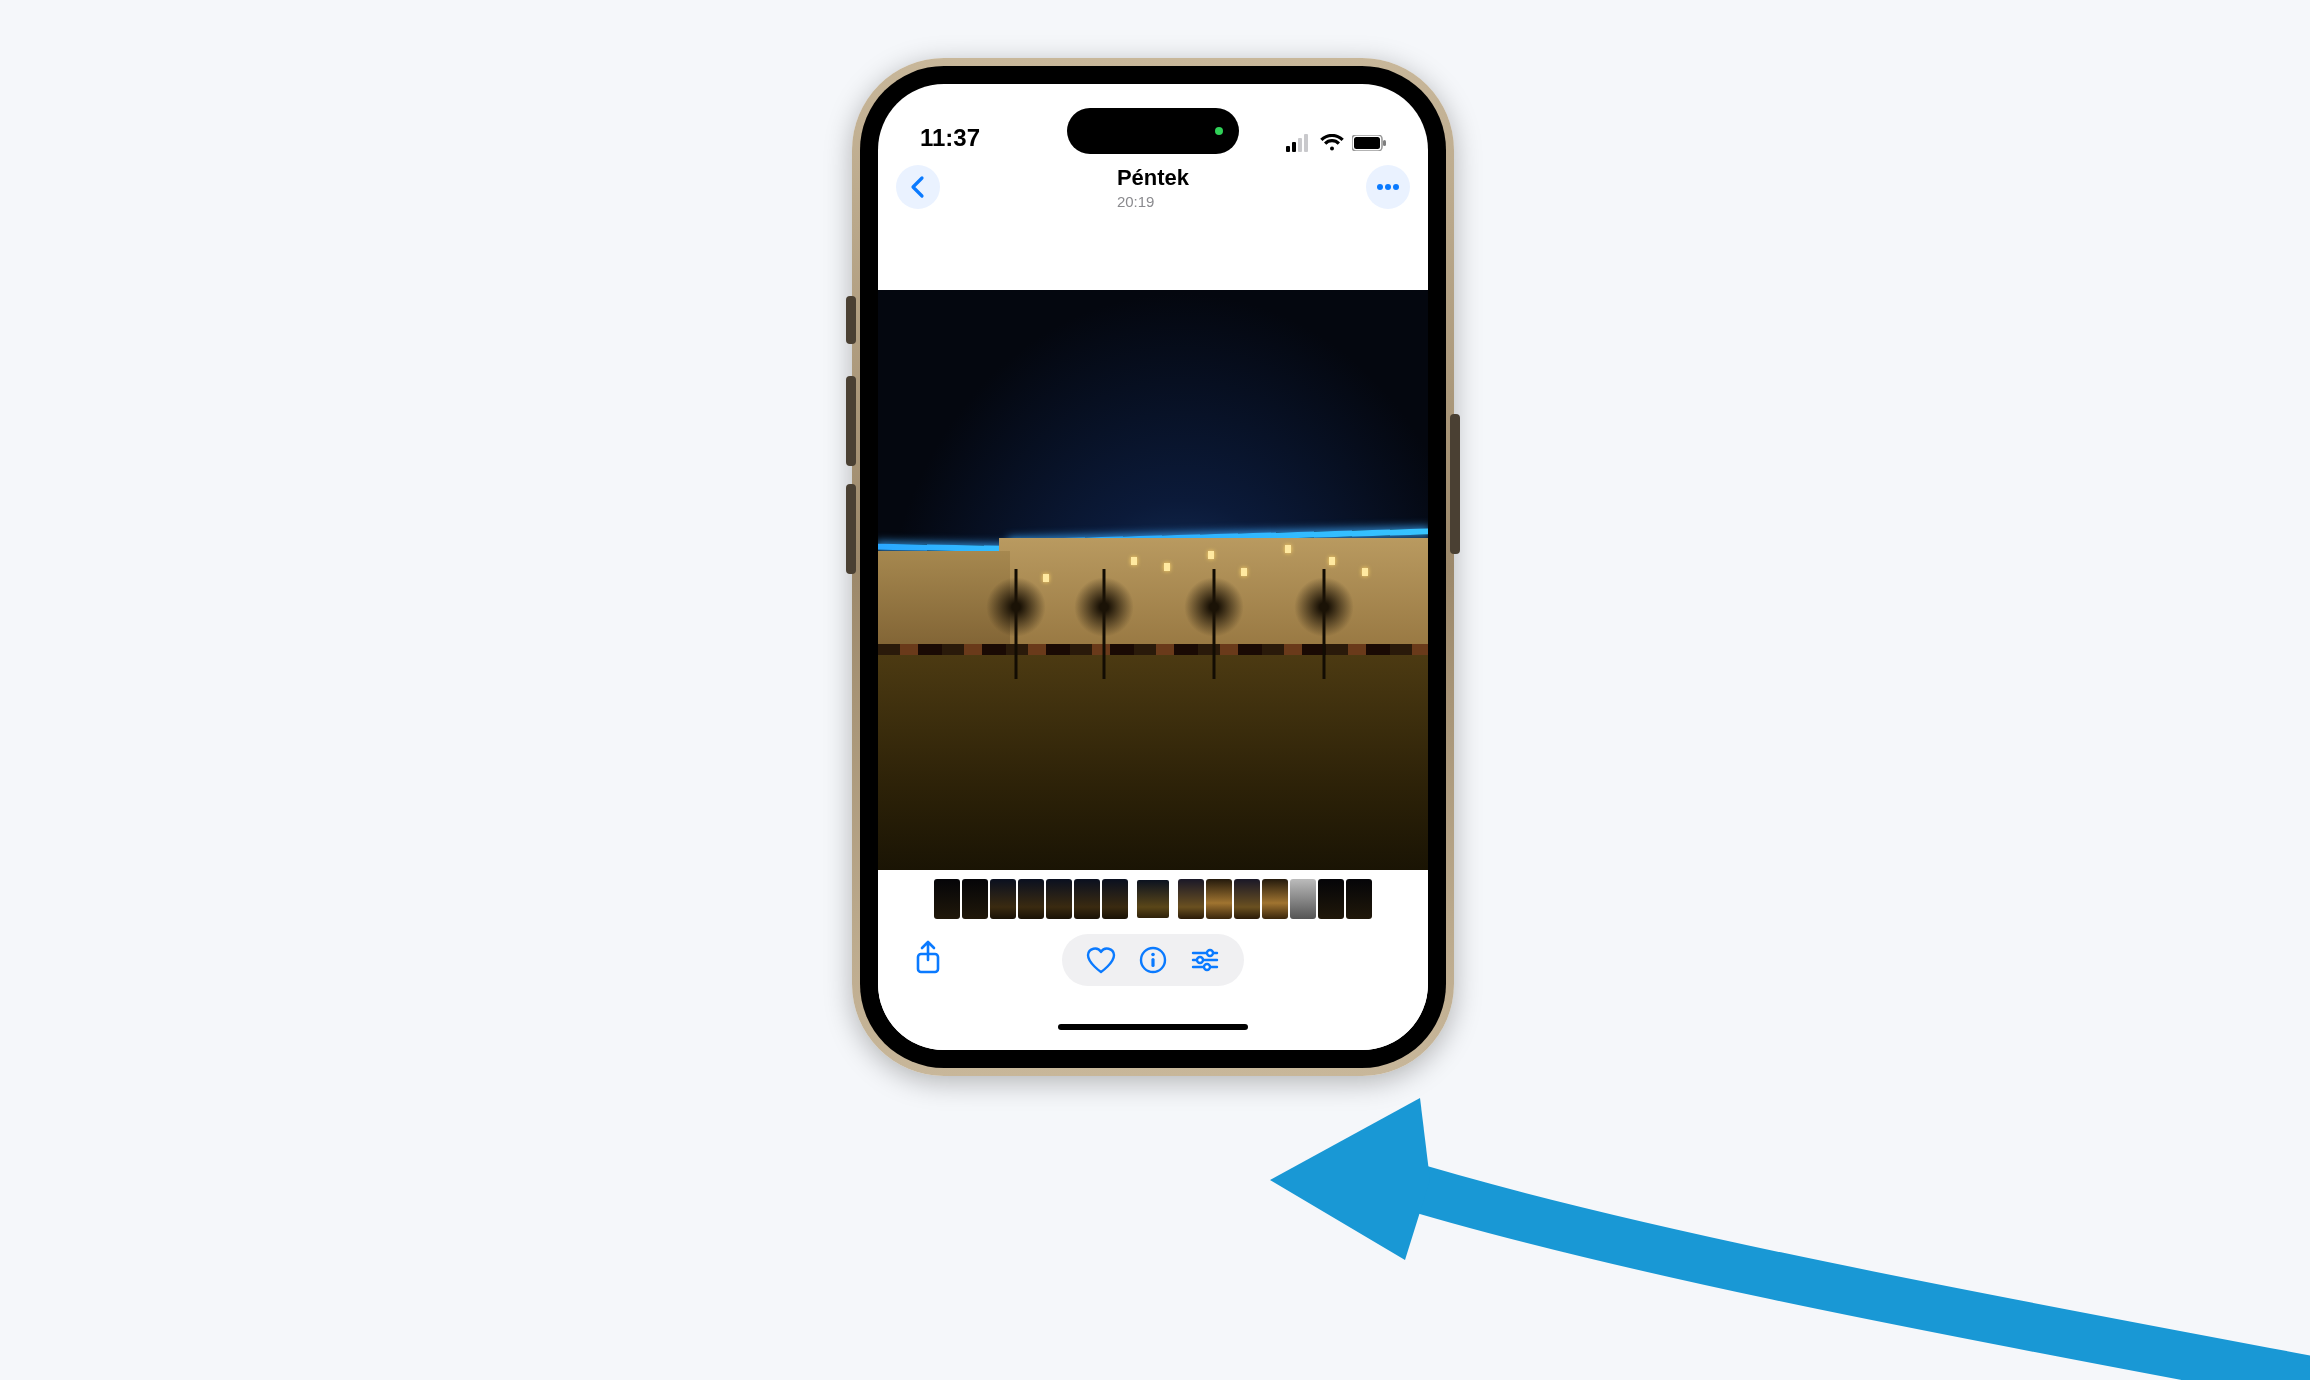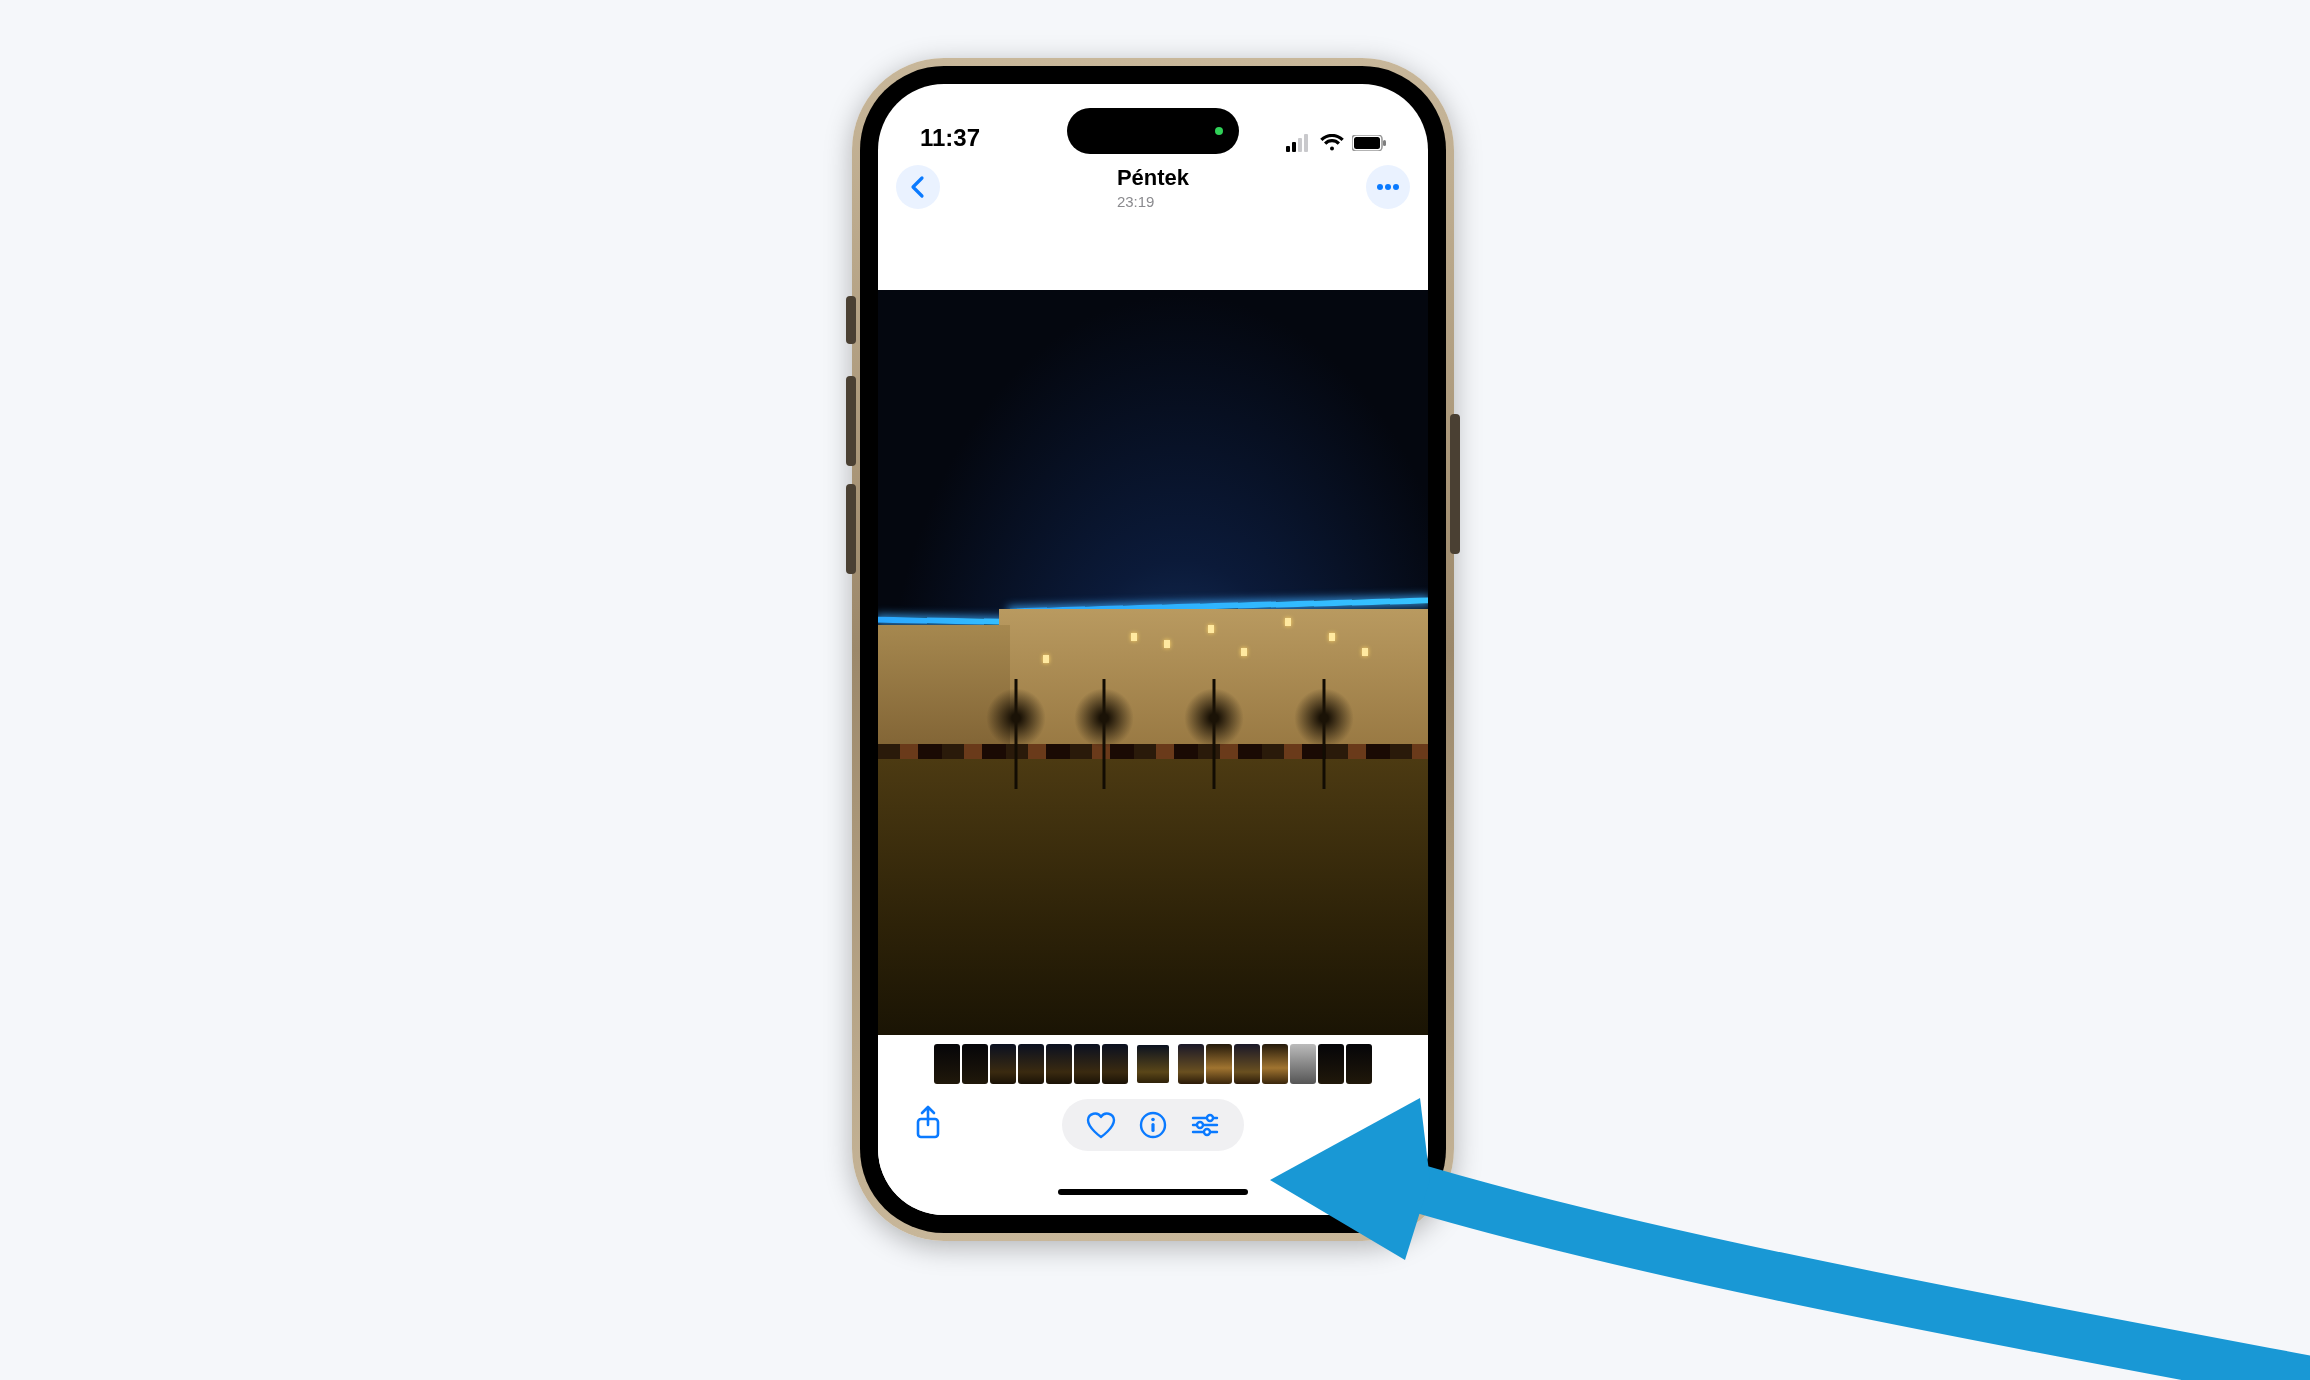--- a/index.html
+++ b/index.html
@@ -11,21 +11,21 @@
     position: relative;
     overflow: hidden;
   }
 
   
   .phone {
     position: absolute;
     left: 852px;
     top: 58px;
     width: 602px;
-    height: 1183px;
+    height: 1018px;
     border-radius: 92px;
     background: linear-gradient(180deg,#c8b79a 0%, #9c886a 50%, #c8b79a 100%);
     box-shadow: 0 6px 28px rgba(0,0,0,.28);
   }
   .phone-inner {
     position: absolute;
     inset: 8px;
     border-radius: 84px;
     background: #000;
   }
@@ -234,21 +234,21 @@
       </div>
 
       <div class="nav">
         <div class="nav-btn">
           <svg width="18" height="24" viewBox="0 0 18 24">
               <path d="M13 3l-9 9 9 9" fill="none" stroke="#0a7aff" stroke-width="3.2" stroke-linecap="round" stroke-linejoin="round"></path>
             </svg>
         </div>
         <div class="nav-title">
           <div class="t1">Péntek</div>
-          <div class="t2">23:19</div>
+          <div class="t2">20:19</div>
         </div>
         <div class="nav-btn">
           <svg width="24" height="8" viewBox="0 0 24 8">
               <circle cx="4" cy="4" r="3" fill="#0a7aff"></circle>
               <circle cx="12" cy="4" r="3" fill="#0a7aff"></circle>
               <circle cx="20" cy="4" r="3" fill="#0a7aff"></circle>
             </svg>
         </div>
       </div>
 

